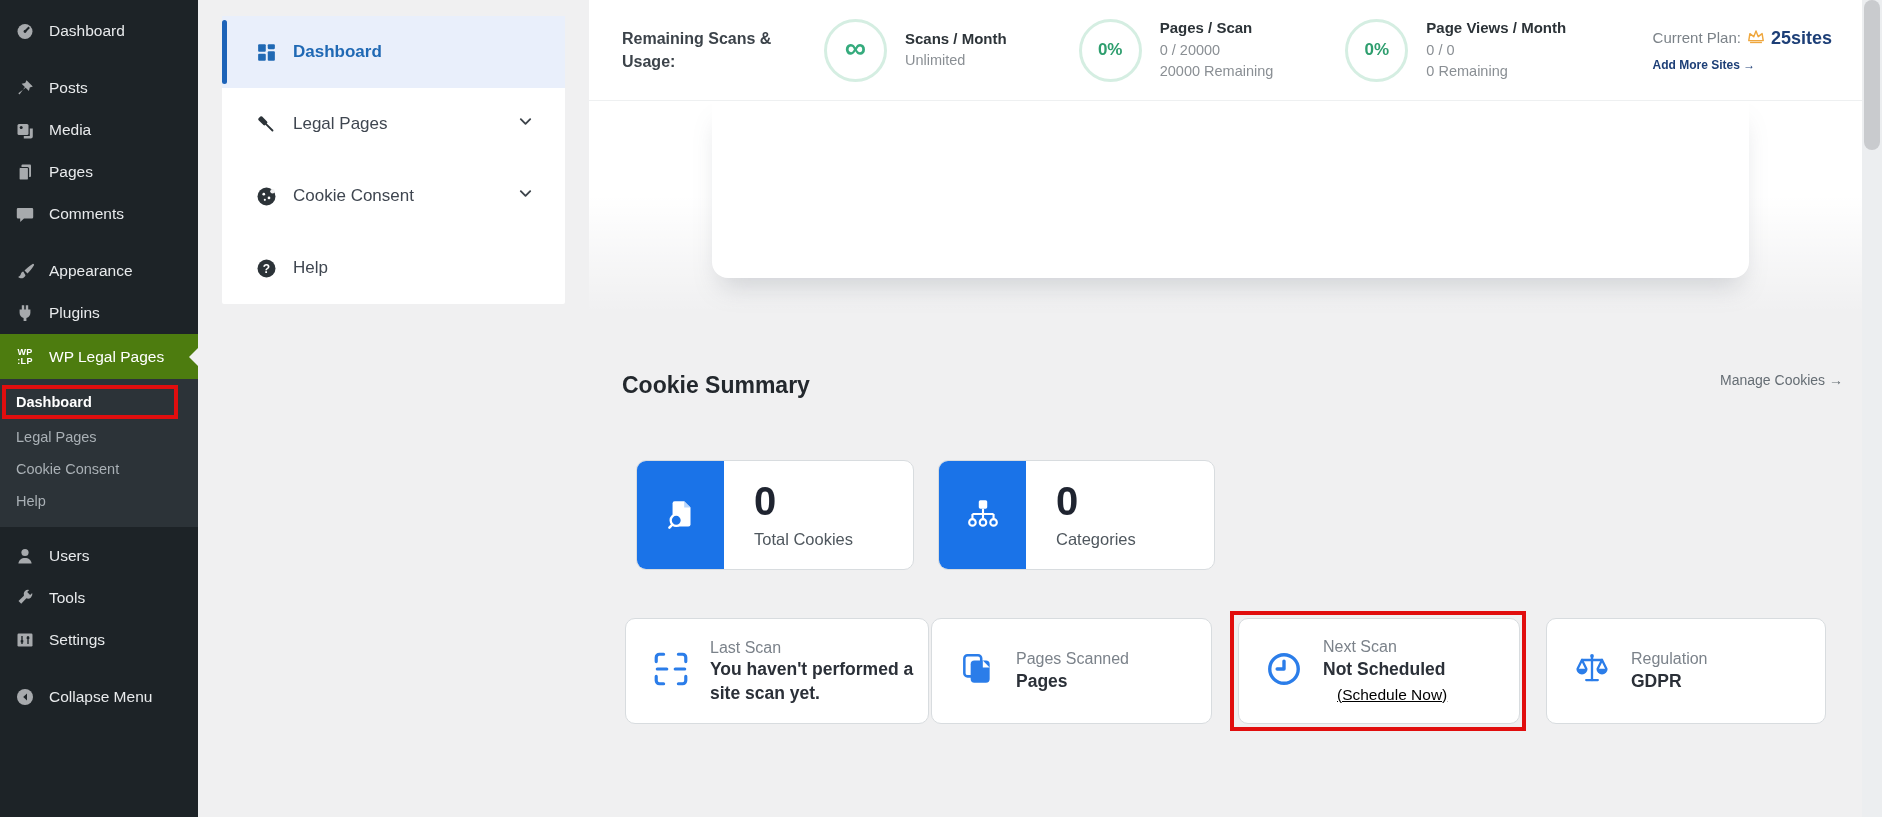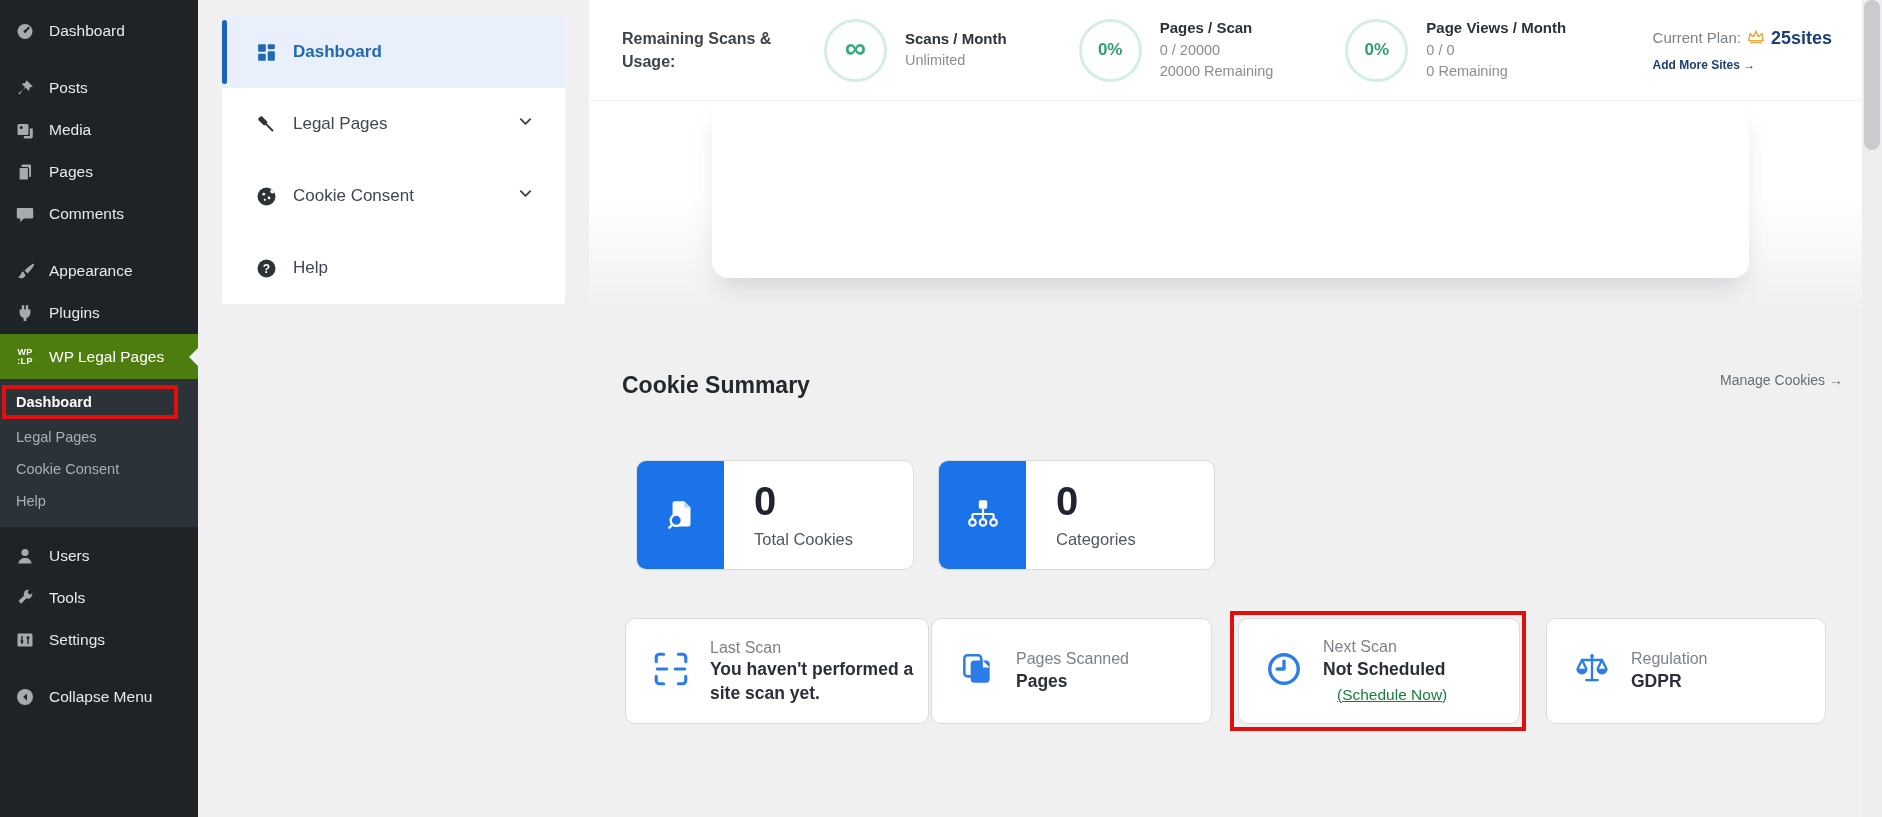--- a/index.html
+++ b/index.html
@@ -115,21 +115,21 @@
   .info-card {
     position:absolute; top:618px; height:106px; background:#fff;
     border:1px solid #d8dcdf; border-radius:10px; display:flex; align-items:center;
     padding-left:26px; gap:20px; z-index:2;
   }
   .ic1 { left:625px; width:304px; } .ic2 { left:931px; width:281px; }
   .ic3 { left:1238px; width:282px; } .ic4 { left:1546px; width:280px; }
   .info-text { line-height:1.35; padding-right:10px; }
   .info-label { font-size:16px; color:#7b828a; }
   .info-value { font-size:17.5px; font-weight:bold; color:#2b3038; }
-  .info-link { font-size:15.5px; color:#15803d; text-decoration:underline; margin-top:3px; display:inline-block; margin-left:14px; cursor:pointer; }
+  .info-link { font-size:15.5px; color:#000000; text-decoration:underline; margin-top:3px; display:inline-block; margin-left:14px; cursor:pointer; }
 
   .red-annot {
     position:absolute; border:4px solid #e10e0e; z-index:10; pointer-events:none;
   }
   .red-card { left:1230px; top:611px; width:296px; height:120px; }
 
   
   .vscroll-track { position:absolute; right:0; top:0; width:20px; height:817px; background:#eceef0; z-index:6; }
   .vscroll-thumb { position:absolute; right:2px; top:0; width:16px; height:150px; background:#c9cbce; border-radius:8px; }
 </style>

